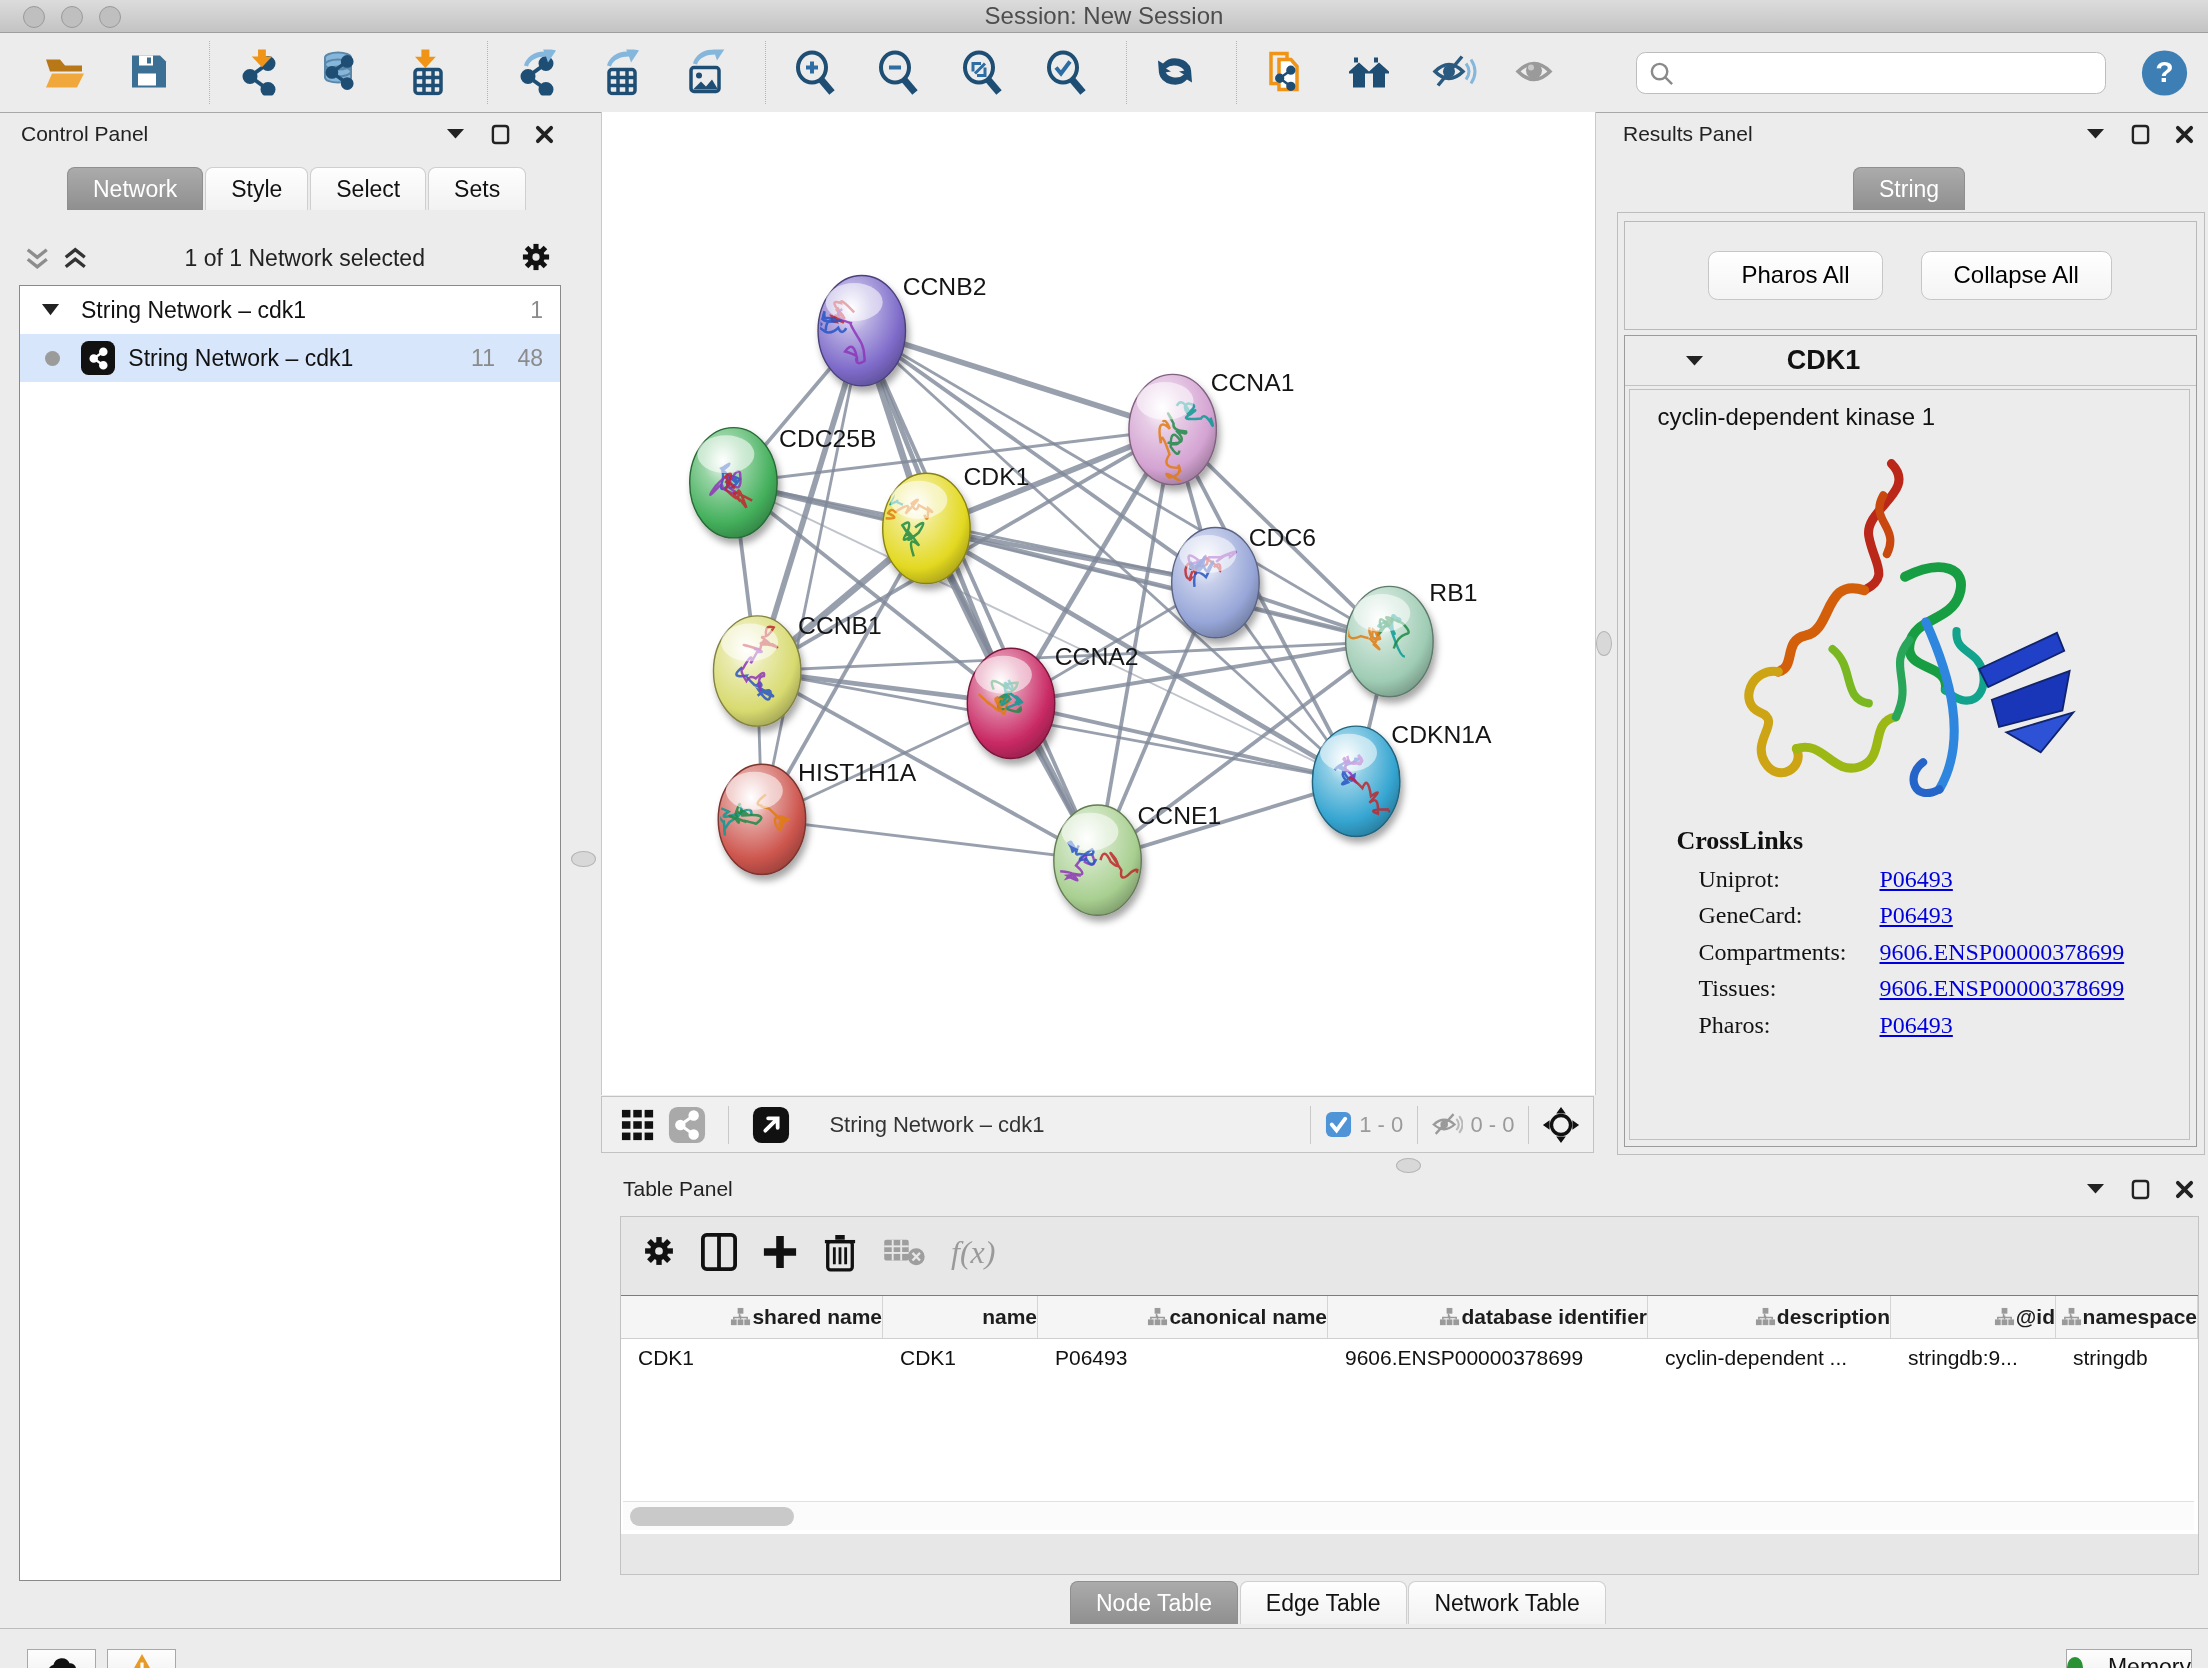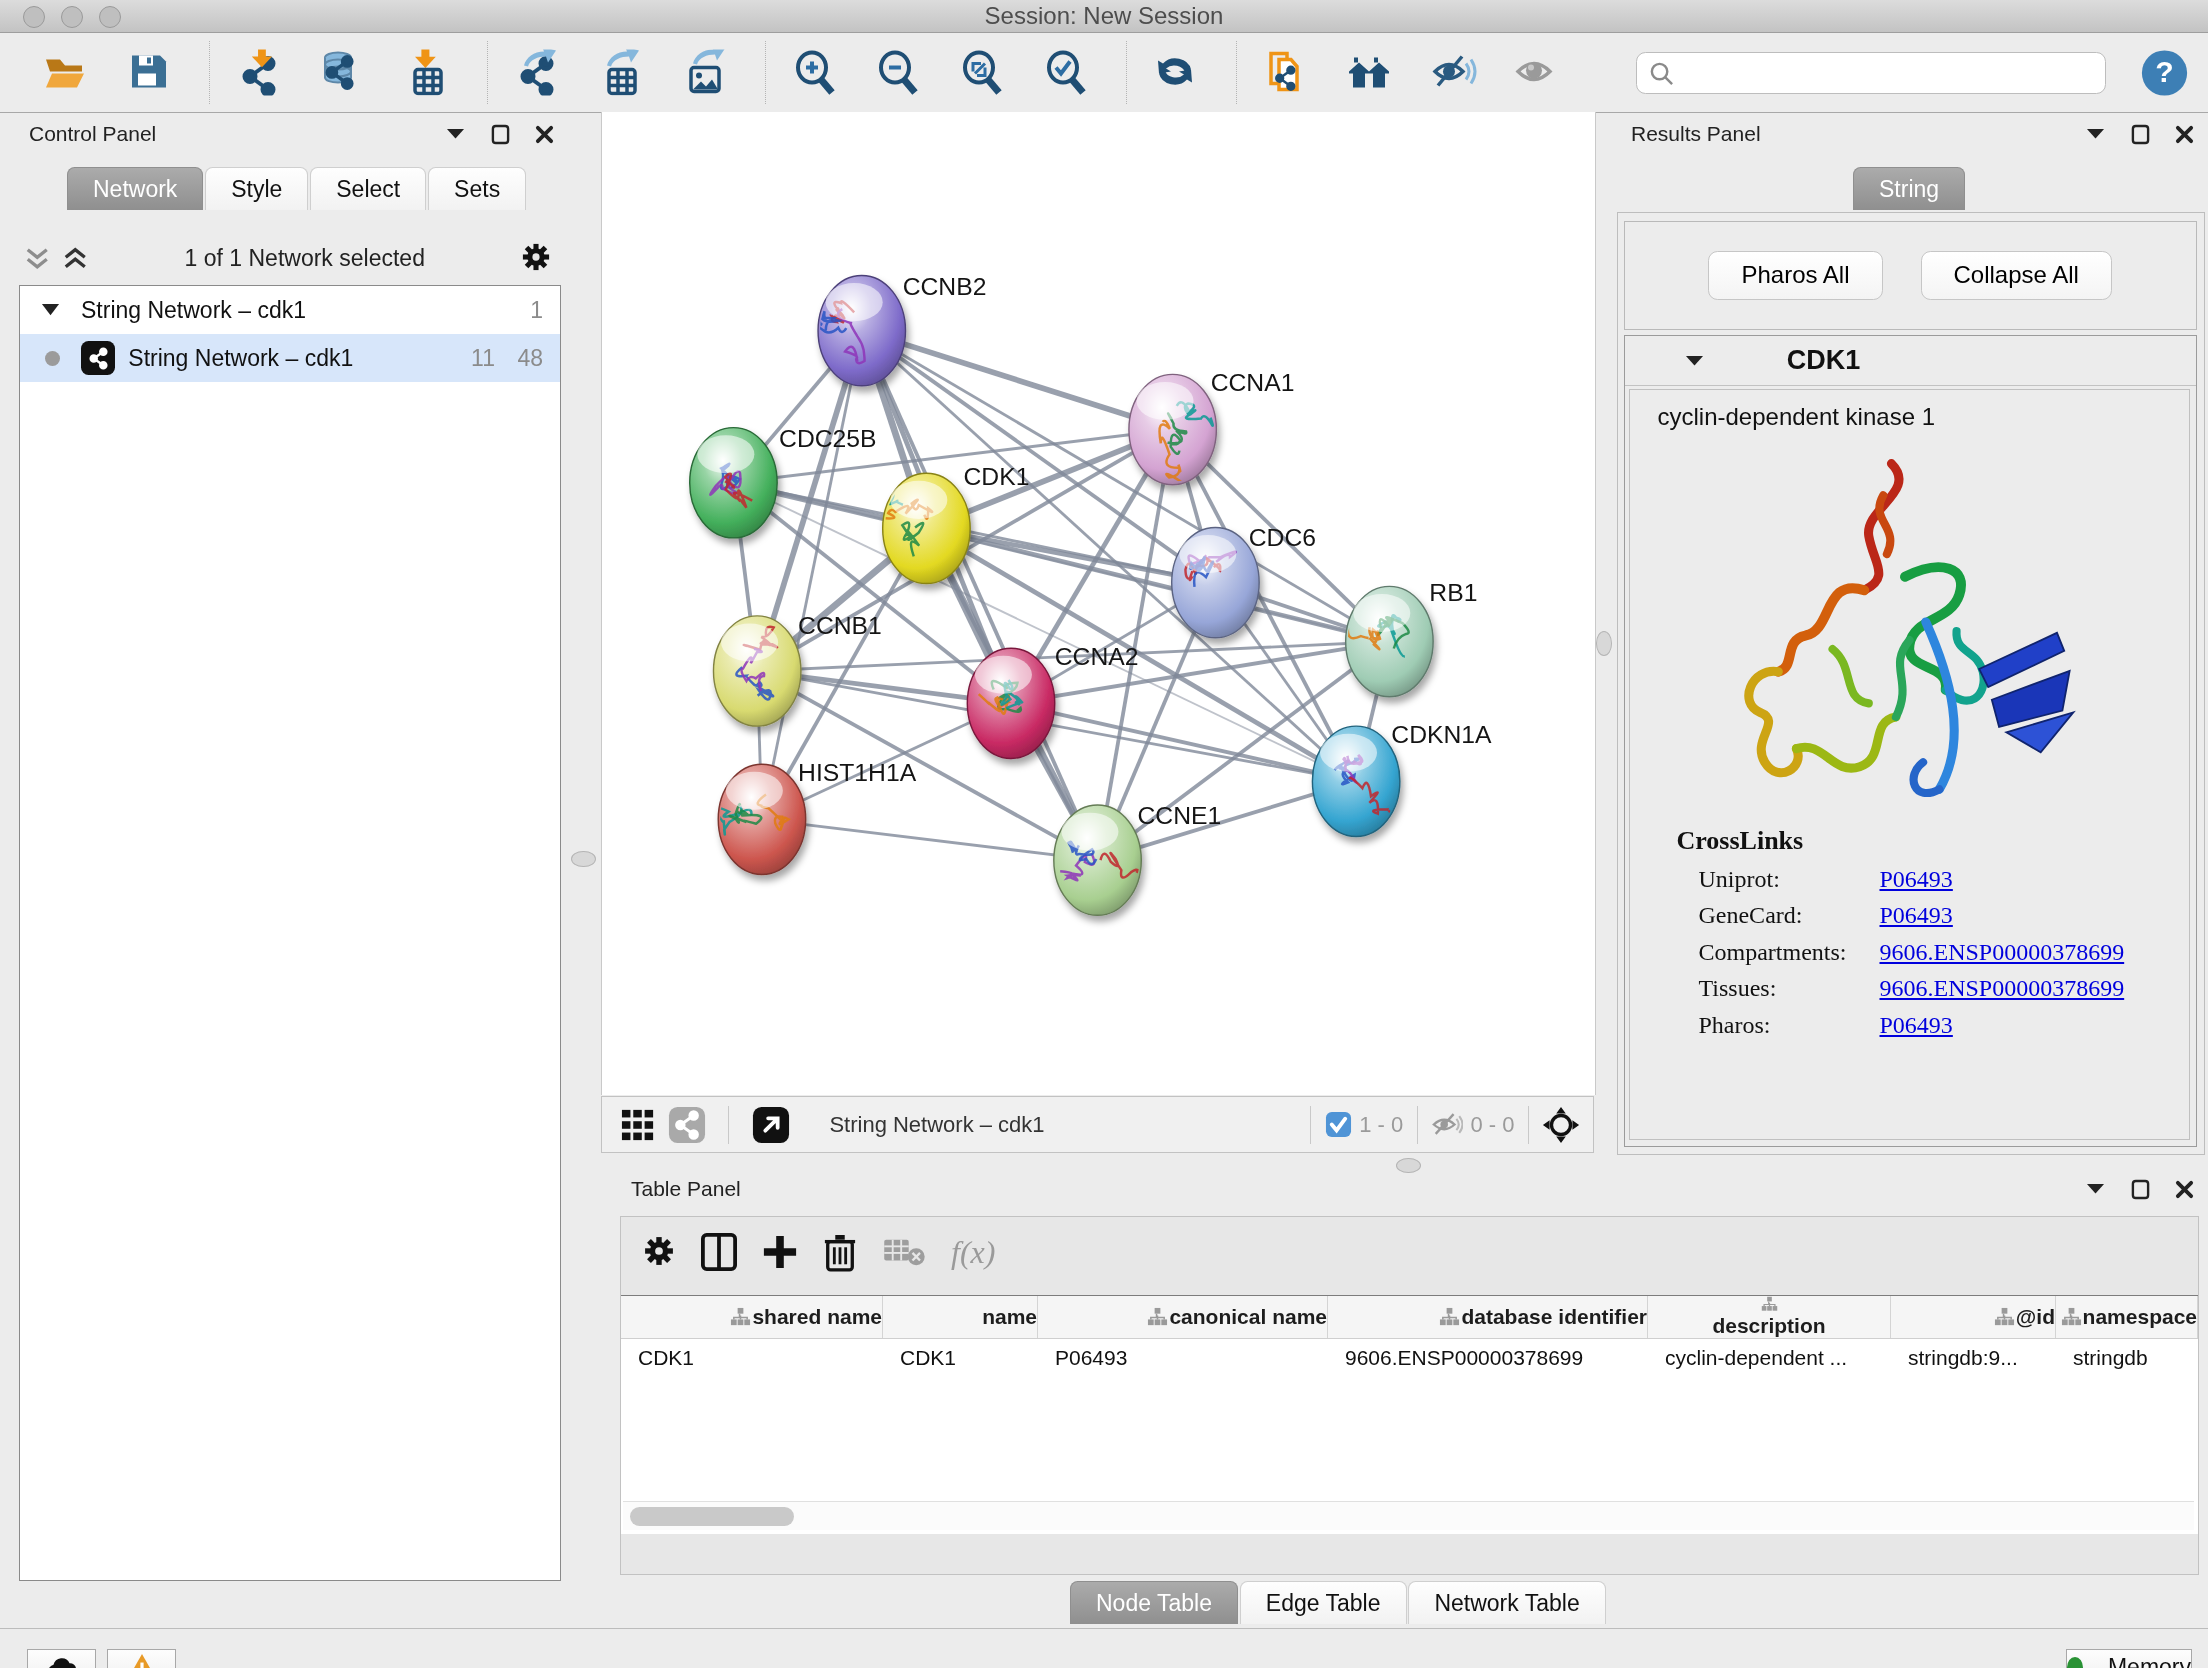--- a/index.html
+++ b/index.html
@@ -9,21 +9,21 @@
   #titlebar{left:0;top:0;width:2208px;height:32px;background:linear-gradient(#dcdcdc,#c3c3c3);border-bottom:1px solid #9e9e9e;}
   .tl{position:absolute;top:5.7px;width:20px;height:20px;border-radius:50%;background:#bfbfbf;border:1px solid #9a9a9a;}
   #win-title{width:100%;text-align:center;line-height:32px;font-size:24px;color:#4d4d4d;}
   
   #toolbar{left:0;top:33px;width:2208px;height:79px;background:#ececec;border-bottom:1px solid #a8a8a8;}
   .tbtn{position:absolute;top:50%;transform:translateY(-50%);width:53px;height:53px;display:flex;align-items:center;justify-content:center;}
   .tsep{position:absolute;top:7.6px;height:63px;border-left:1.9px dotted #b4b4b4;}
   #search-box{position:absolute;left:1636px;top:19px;width:470px;height:42px;background:#fff;border:1px solid #bdbdbd;border-radius:9.5px;display:flex;align-items:center;padding-left:11.4px;box-sizing:border-box;}
   #search-box input{border:none;outline:none;font-size:21px;flex:1;background:transparent;font-family:"Liberation Sans",sans-serif;}
   
-  .panel-title{font-size:21px;color:#222;margin-left:8px;}
+  .panel-title{font-size:21px;color:#222;}
   .panel-ctrl{display:flex;gap:25px;align-items:center;}
   .tabbar{display:flex;}
   .tab{font-size:23px;padding:7.6px 25px;background:linear-gradient(#fefefe,#f2f2f2);border:1px solid #cfcfcf;border-bottom:none;border-radius:7.6px 7.6px 0 0;color:#111;margin-right:1.9px;}
   .tab.active{background:linear-gradient(#ababab,#8f8f8f);color:#fff;border-color:#8f8f8f;}
   
   #cp-head{left:21px;top:122px;width:533px;display:flex;justify-content:space-between;align-items:center;}
   #cp-tabs{left:67px;top:167px;}
   #cp-sub{left:23px;top:236px;width:529px;height:44px;display:flex;align-items:center;}
   #cp-sub .lbl{flex:1;text-align:center;font-size:23px;color:#222;}
   #cp-tree{left:19px;top:285px;width:540px;height:1294px;background:#fff;border:1px solid #8a8a8a;}
@@ -851,21 +851,21 @@
             <g fill="#9a9a9a">
               <rect x="8" y="1" width="6" height="6"></rect>
               <rect x="1" y="13" width="6" height="6"></rect>
               <rect x="8" y="13" width="6" height="6"></rect>
               <rect x="15" y="13" width="6" height="6"></rect>
               <path d="M10 7 v4 M4 13 v-2 h14 v2 M11 9 v4" stroke="#9a9a9a" stroke-width="1.6" fill="none"></path>
             </g>
           </svg>
           <span>database identifier</span>
         </div>
-        <div class="th" style="width: 243px; flex-direction: column;">
+        <div class="th" style="width: 243px;">
           <svg width="21" height="21" viewBox="0 0 22 22">
             <g fill="#9a9a9a">
               <rect x="8" y="1" width="6" height="6"></rect>
               <rect x="1" y="13" width="6" height="6"></rect>
               <rect x="8" y="13" width="6" height="6"></rect>
               <rect x="15" y="13" width="6" height="6"></rect>
               <path d="M10 7 v4 M4 13 v-2 h14 v2 M11 9 v4" stroke="#9a9a9a" stroke-width="1.6" fill="none"></path>
             </g>
           </svg>
           <span>description</span>

